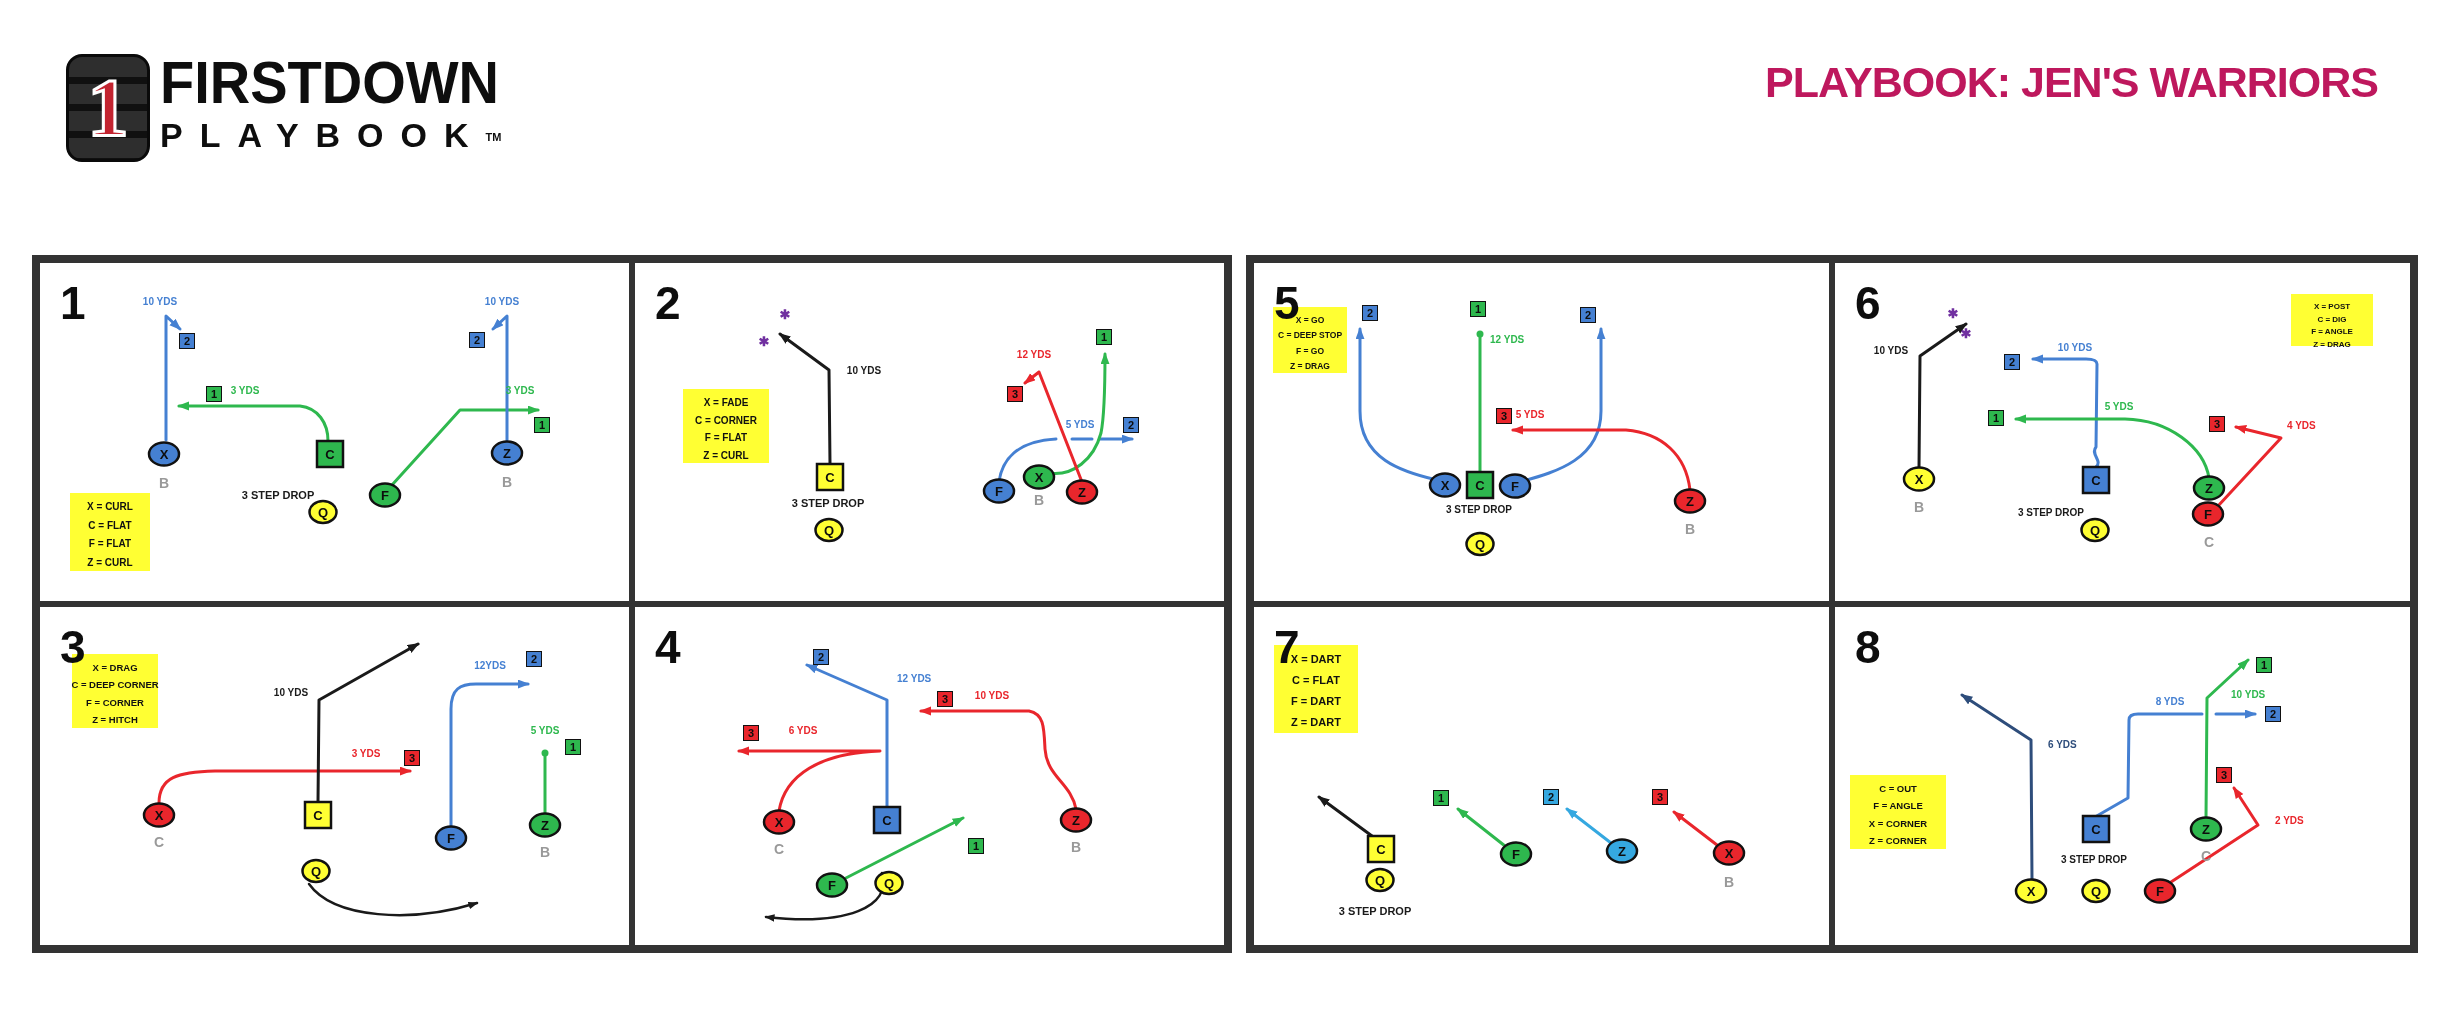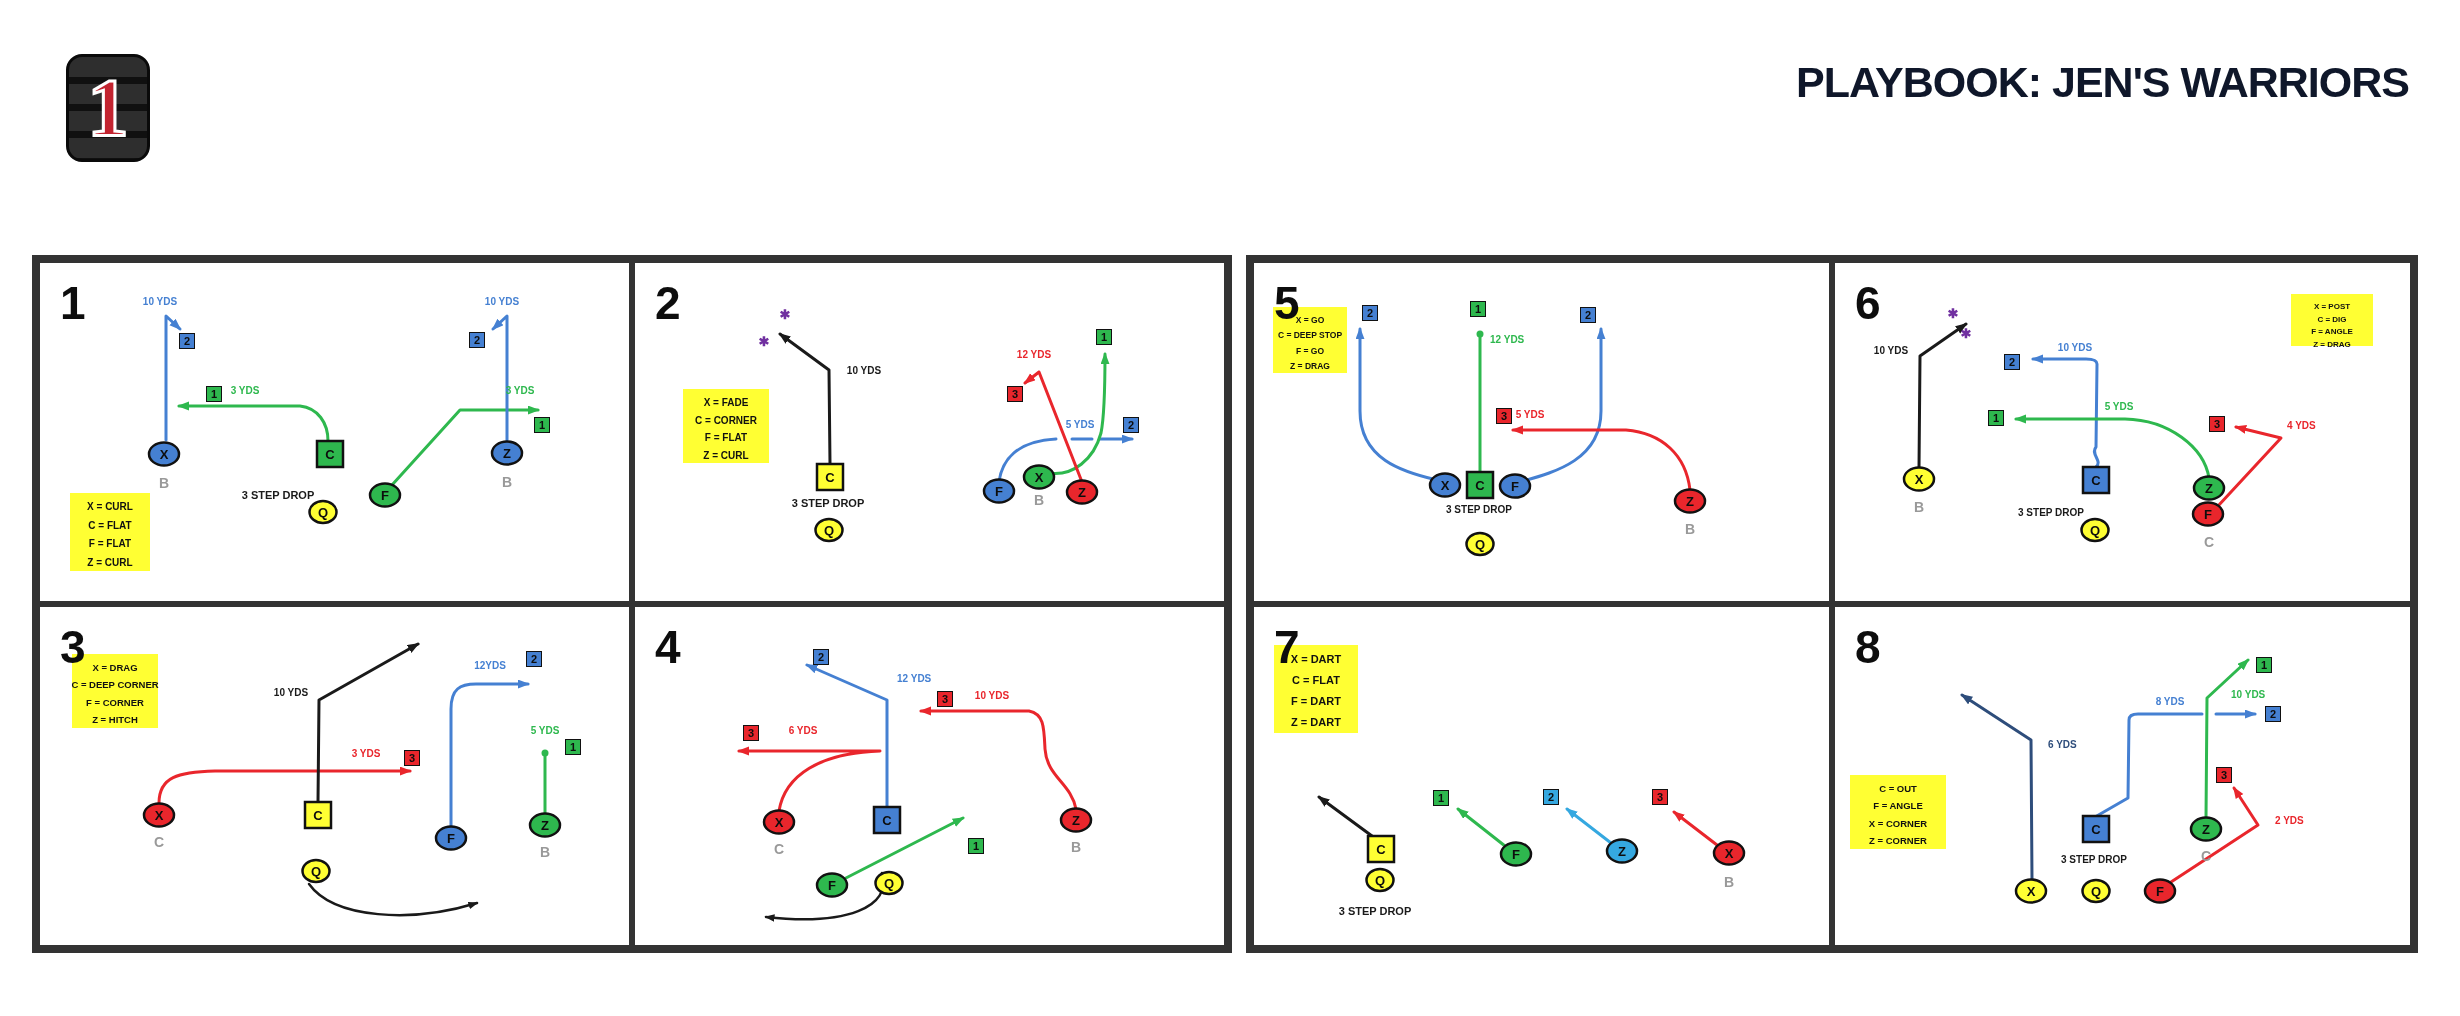--- a/index.html
+++ b/index.html
@@ -12,39 +12,43 @@
       border:3px solid #0a0a0a;box-sizing:border-box;
       display:flex;align-items:center;justify-content:center;}
   .logo-one{font-family:"Liberation Serif",serif;font-weight:bold;font-size:82px;
       color:#c32430;-webkit-text-stroke:3px #ffffff;line-height:1;}
   .logo-text{margin-left:10px;}
   .logo-line1{font-size:56px;font-weight:900;color:#0e0e0e;line-height:1.0;
       letter-spacing:0px;transform:scaleY(1.05);transform-origin:top left;}
   .logo-line2{font-size:34px;font-weight:900;color:#0e0e0e;letter-spacing:17px;
       margin-top:6px;white-space:nowrap;}
   .logo-tm{font-size:11px;font-weight:bold;letter-spacing:0;vertical-align:6px;}
-  .page-title{position:absolute;right:51px;top:58px;font-size:43px;font-weight:900;
-      color:#0f172a;letter-spacing:-1px;white-space:nowrap;}
+  .page-title{position:absolute;right:82px;top:58px;font-size:43px;font-weight:900;
+      color:#be185d;letter-spacing:-1px;white-space:nowrap;}
   
   .group{position:absolute;background:#333;border:8px solid #333;box-sizing:border-box;
       display:grid;grid-template-columns:1fr 1fr;grid-template-rows:1fr 1fr;gap:6px;}
   #group-0{left:32px;top:255px;width:1200px;height:698px;}
   #group-1{left:1246px;top:255px;width:1172px;height:698px;}
   .panel{background:#fff;position:relative;overflow:hidden;}
   .panel svg{display:block;width:100%;height:100%;font-family:"Liberation Sans",sans-serif;}
 </style>
 </head>
 <body>
 
 <div class="page">
 
   <div class="logo">
     <div class="logo-icon">
       <span class="logo-one">1</span>
     </div>
+    <div class="logo-text">
+      <div class="logo-line1">FIRSTDOWN</div>
+      <div class="logo-line2"><span>PLAYBOOK</span><span class="logo-tm">TM</span></div>
+    </div>
   </div>
 
   <div class="page-title">PLAYBOOK: JEN'S WARRIORS</div>
 
   <div class="group" id="group-0">
       <div class="panel">
         <svg viewBox="0 0 589 338" preserveAspectRatio="none">
           <defs>
             <marker id="ar0-blue" markerWidth="4.2" markerHeight="3.2" refX="3.4" refY="1.5" orient="auto">
               <path d="M0,0 L4,1.5 L0,3 Z" fill="#4580d2"></path>

